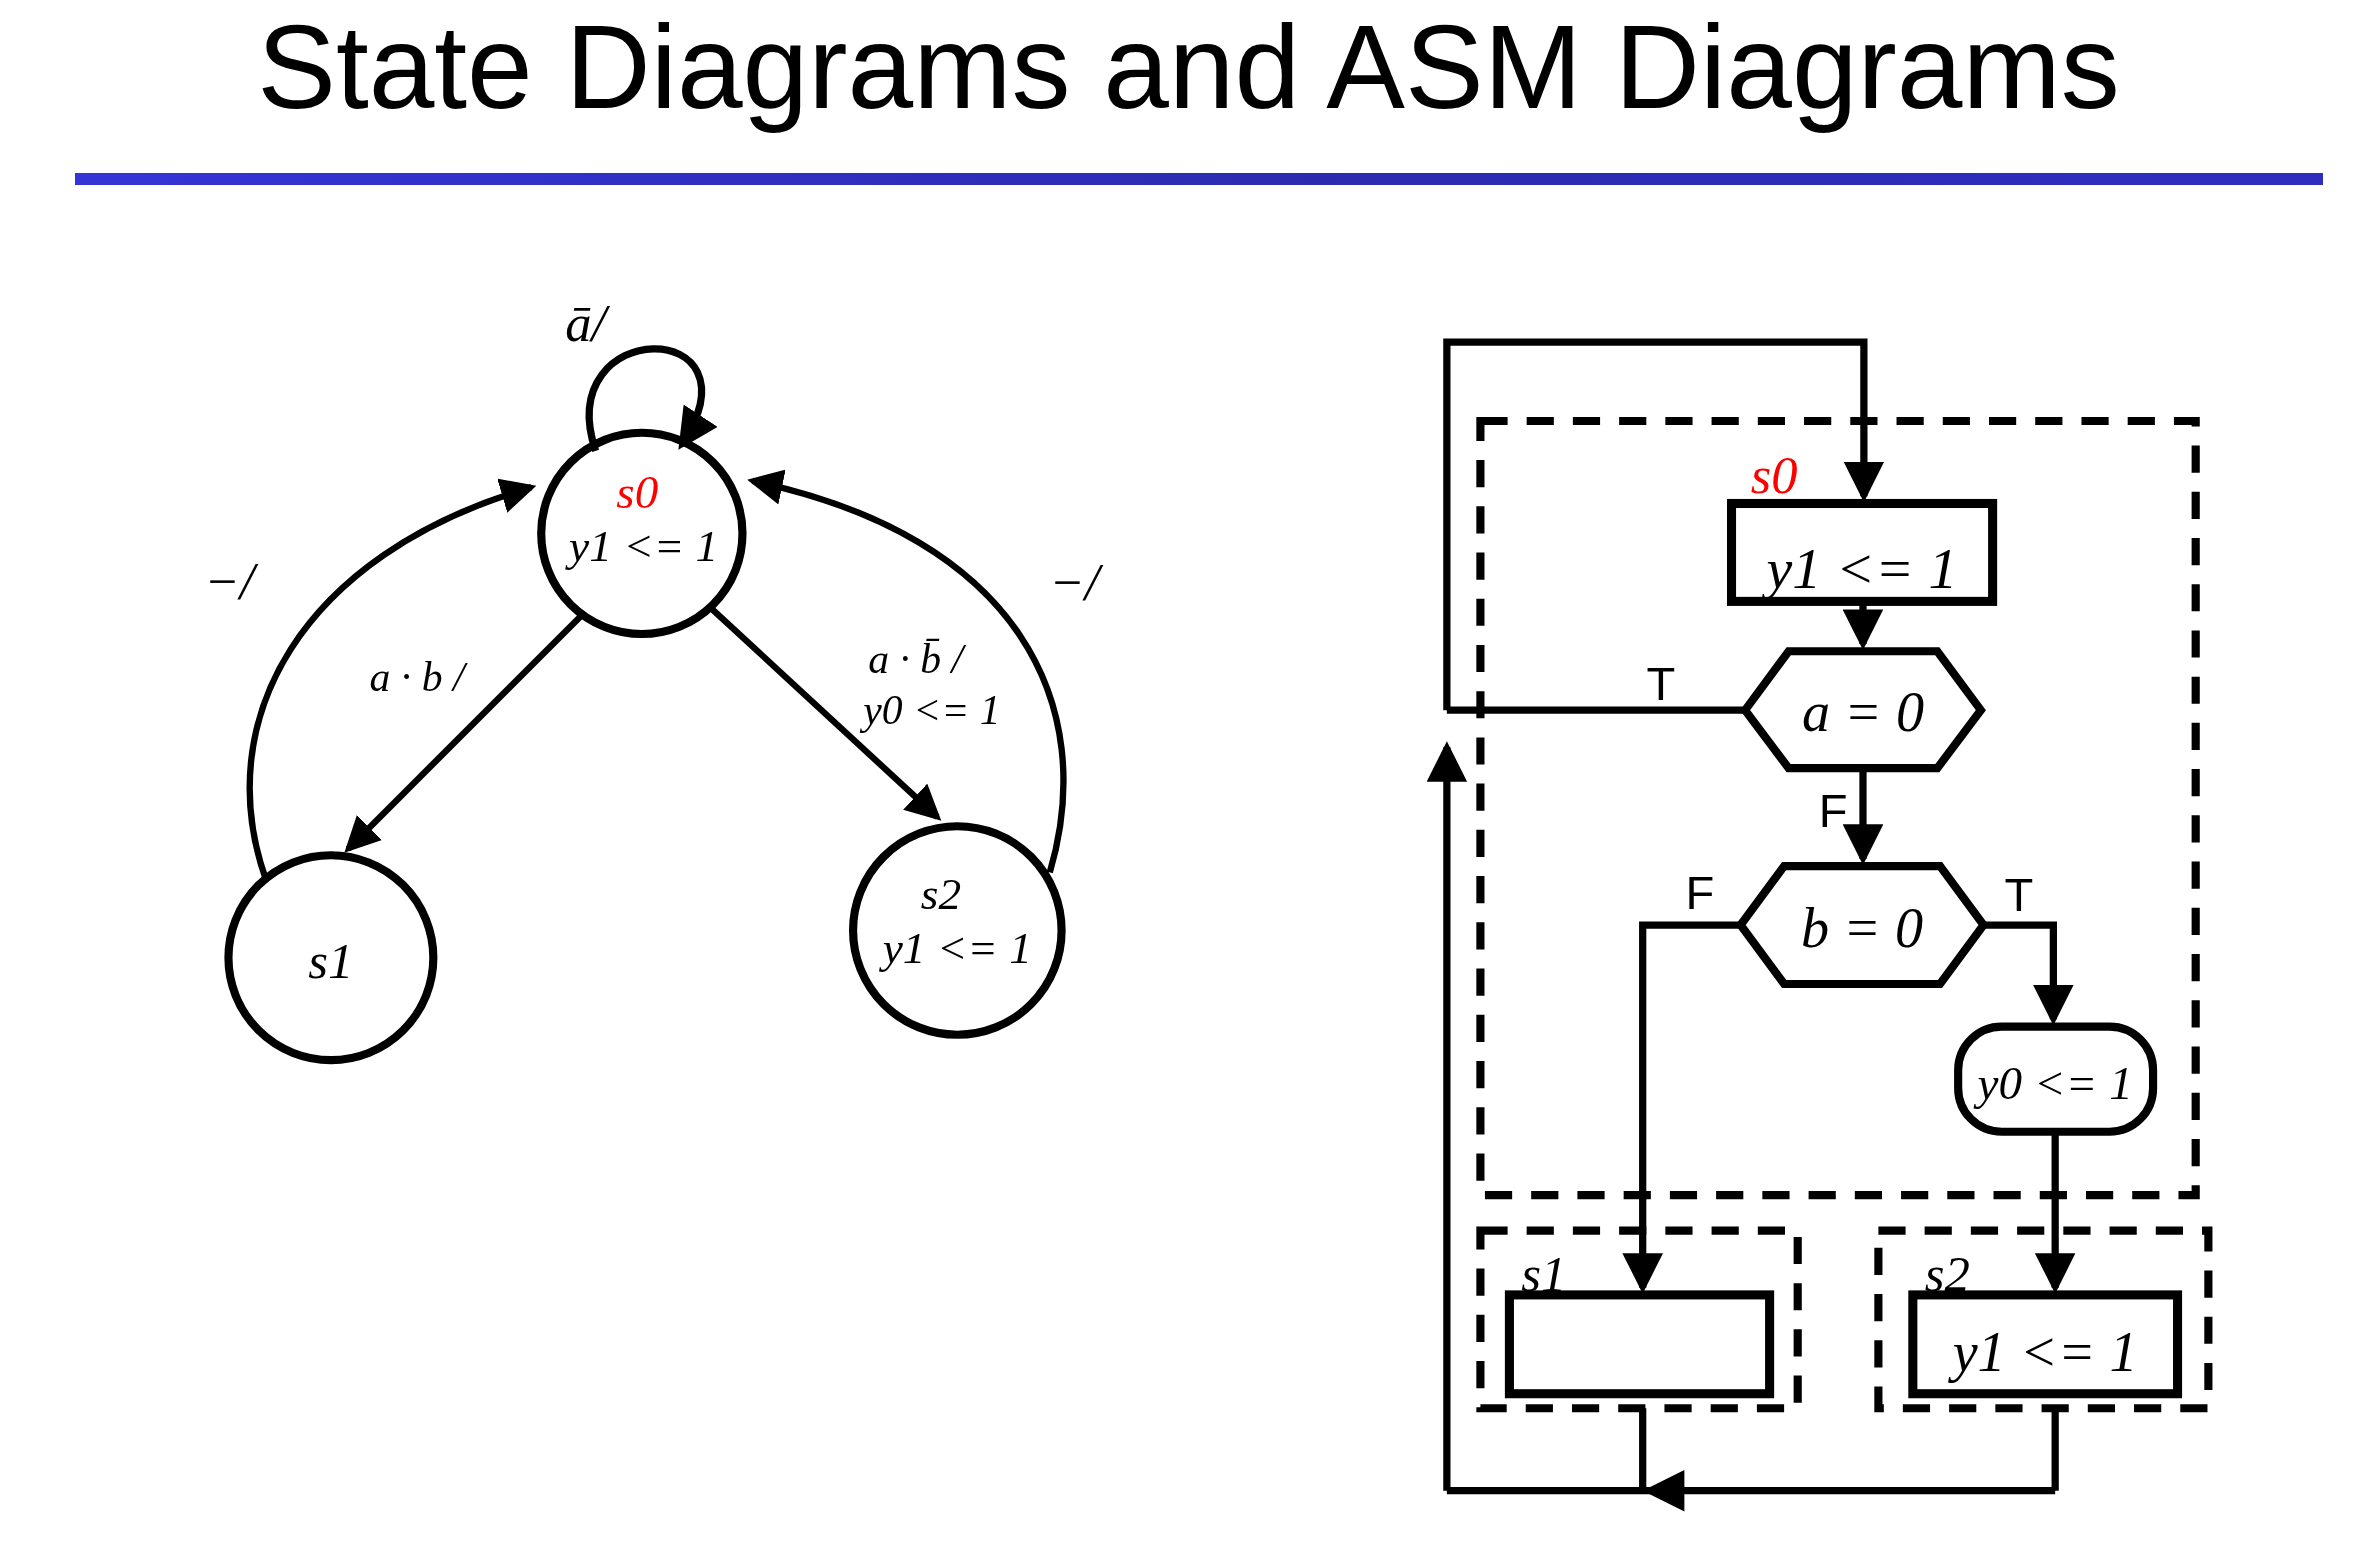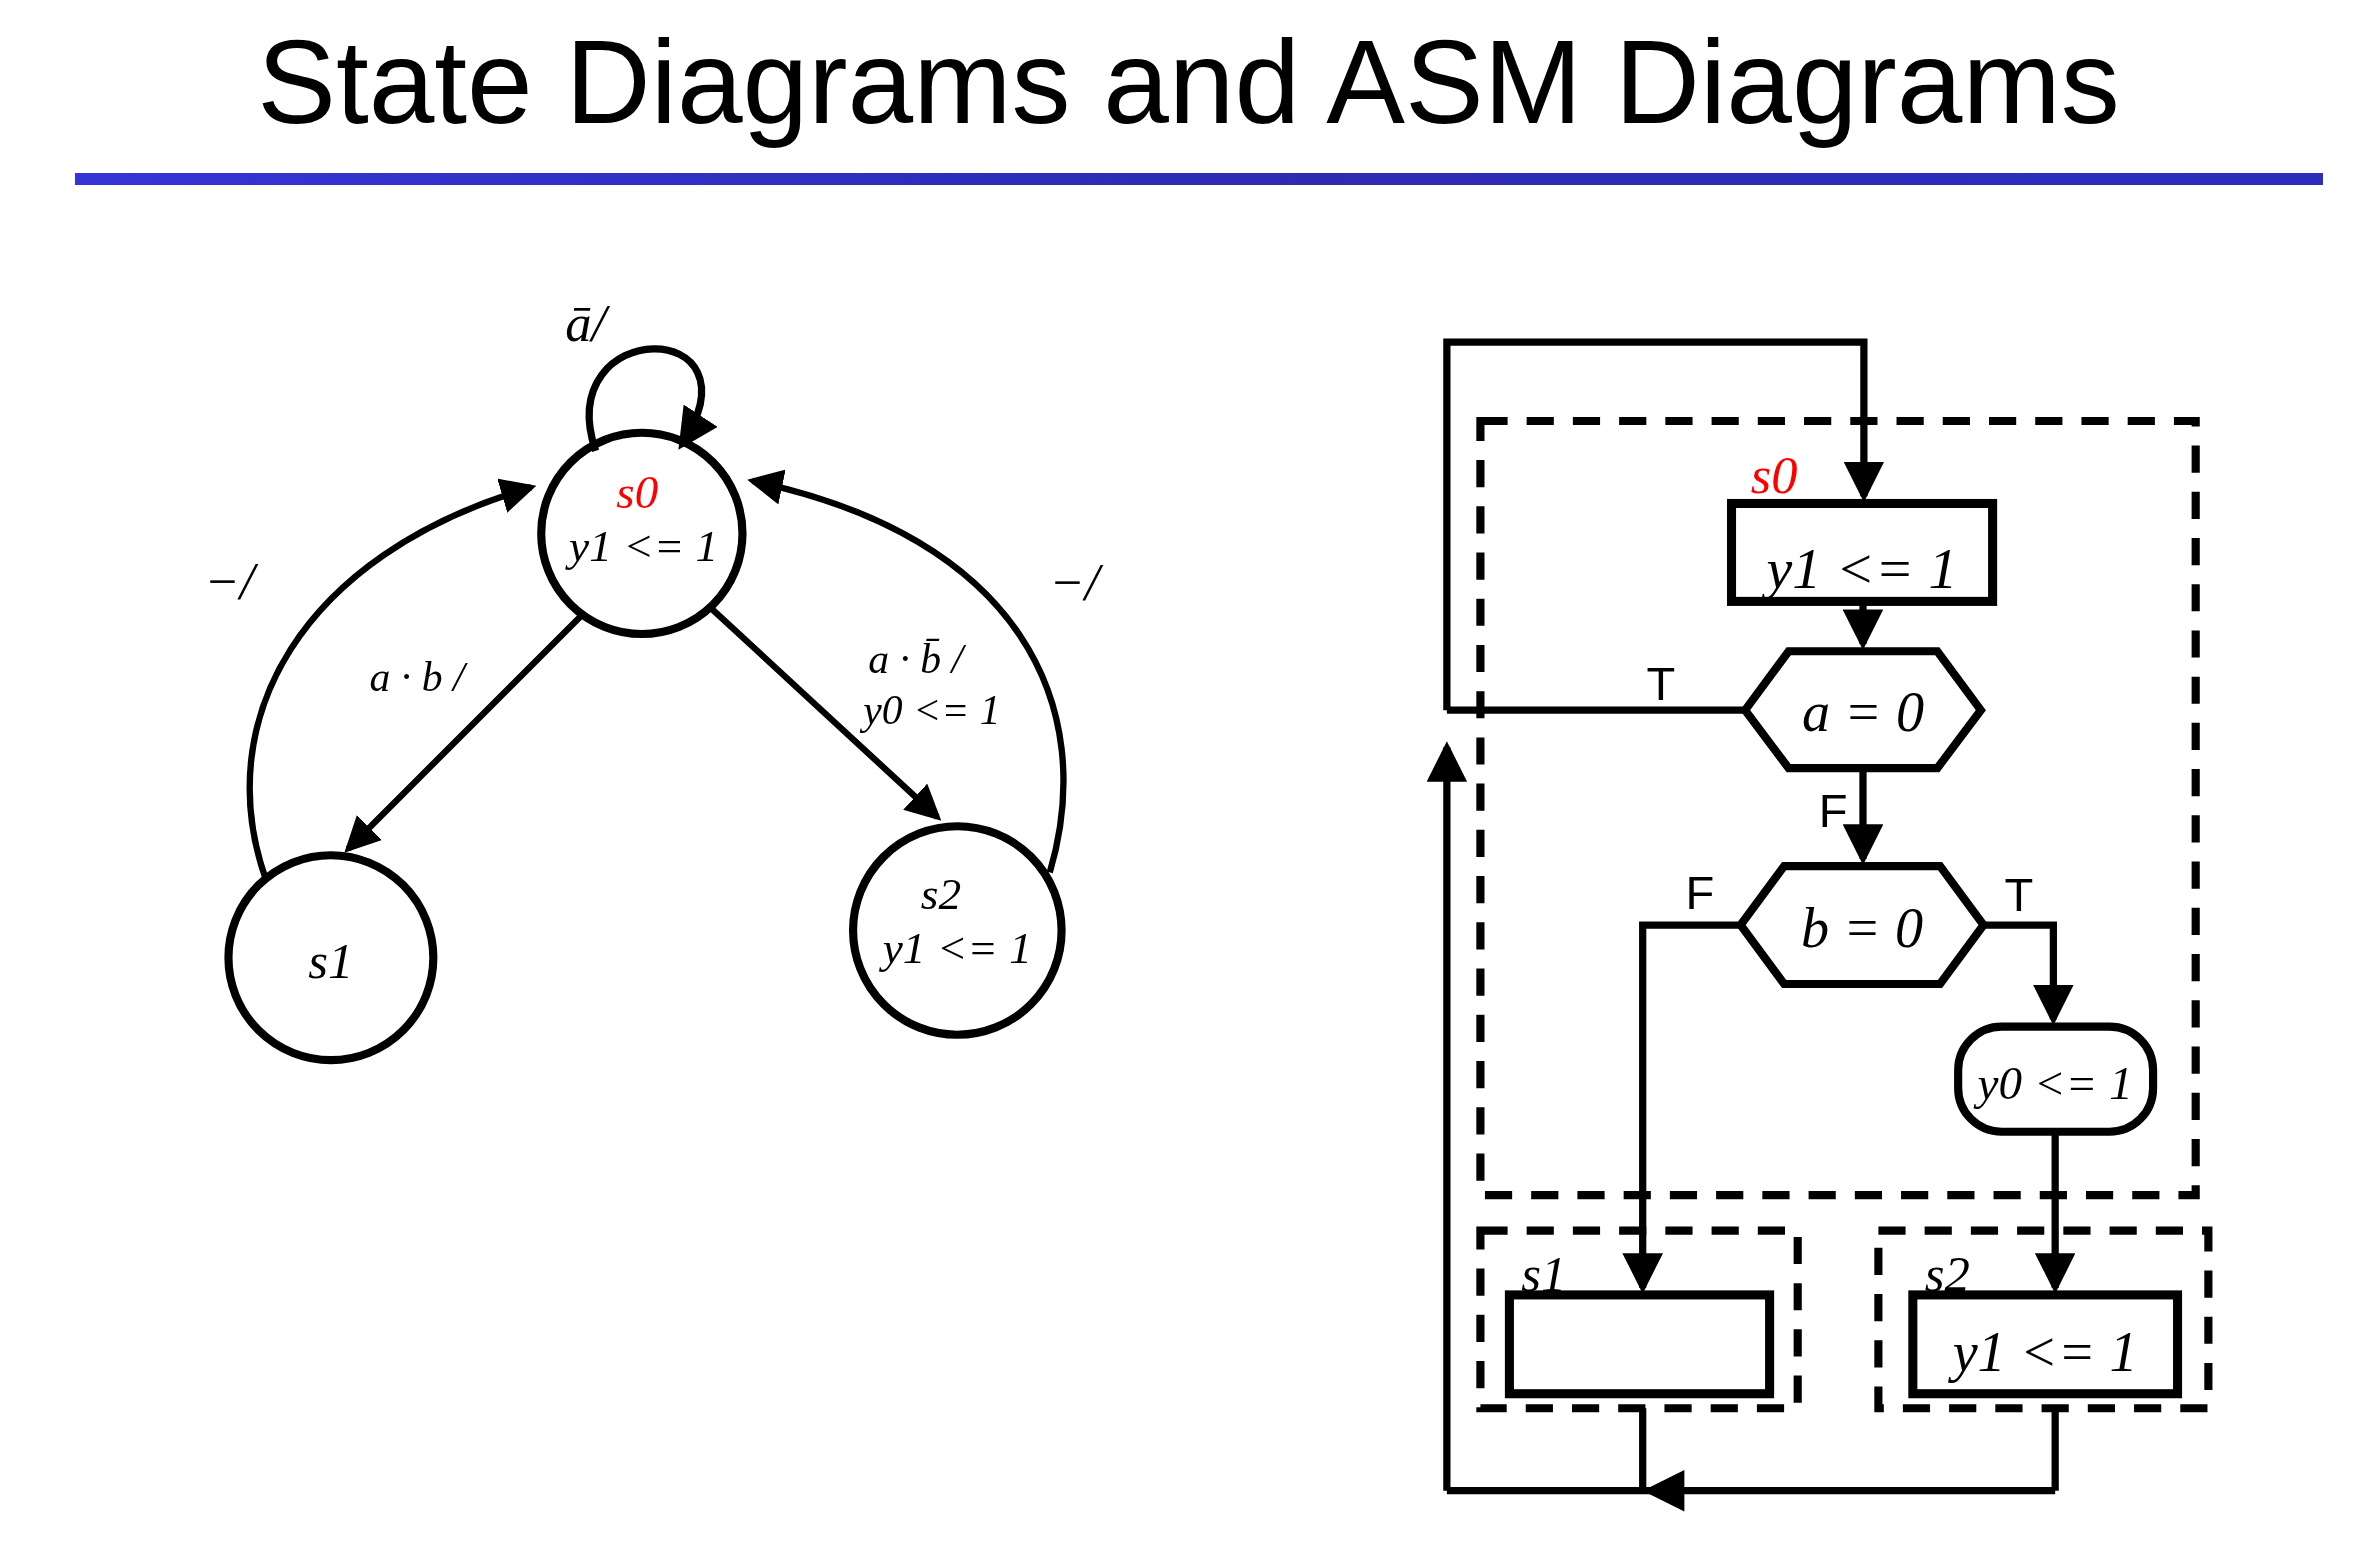--- a/index.html
+++ b/index.html
@@ -1,20 +1,20 @@
 <!DOCTYPE html>
 <html style="font-size:14.5px"><head>
 <meta charset="utf-8">
 <style>
   html,body{margin:0;padding:0;background:#fff;}
   #slide{position:relative;width:2377px;height:1550px;background:#ffffff;overflow:hidden;
          font-family:"Liberation Sans","DejaVu Sans",sans-serif;}
   .slide-title{position:absolute;left:0;right:0;top:5.4px;text-align:center;
     font-family:"Liberation Sans","DejaVu Sans",sans-serif;
-    font-size:118px;font-weight:400;color:#000;white-space:nowrap;line-height:1.05;margin:16px;}
+    font-size:118px;font-weight:400;color:#000;white-space:nowrap;line-height:1.05;margin:1px;}
   .title-rule{position:absolute;left:75px;top:173px;width:2248px;height:11.8px;
     background:linear-gradient(90deg,#3534d6 0%,#2c2bb0 55%,#2e2dc0 100%);}
   svg{position:absolute;left:0;top:0;}
   .shape{fill:#ffffff;stroke:#000000;}
   .edge{fill:none;stroke:#000000;}
   .dashedbox{fill:none;stroke:#000000;stroke-dasharray:30 21;}
   .math{font-family:"Liberation Serif","DejaVu Serif",serif;font-style:italic;fill:#000;}
   .mathred{font-family:"Liberation Serif","DejaVu Serif",serif;font-style:italic;fill:#ff0000;}
   .tf{font-family:"Liberation Sans","DejaVu Sans",sans-serif;font-style:normal;fill:#000;}
 </style>

